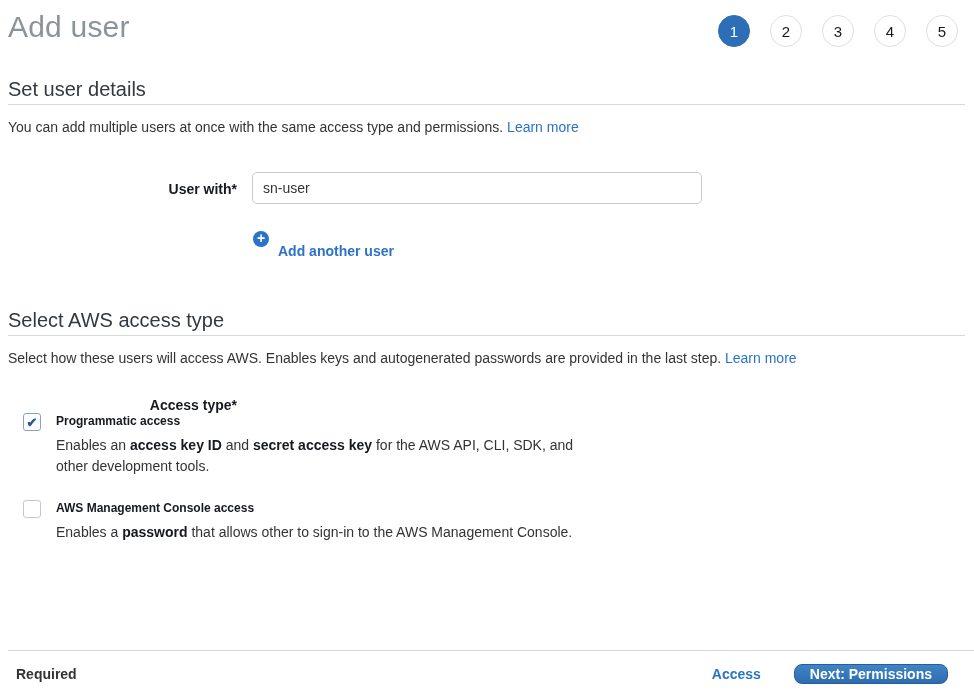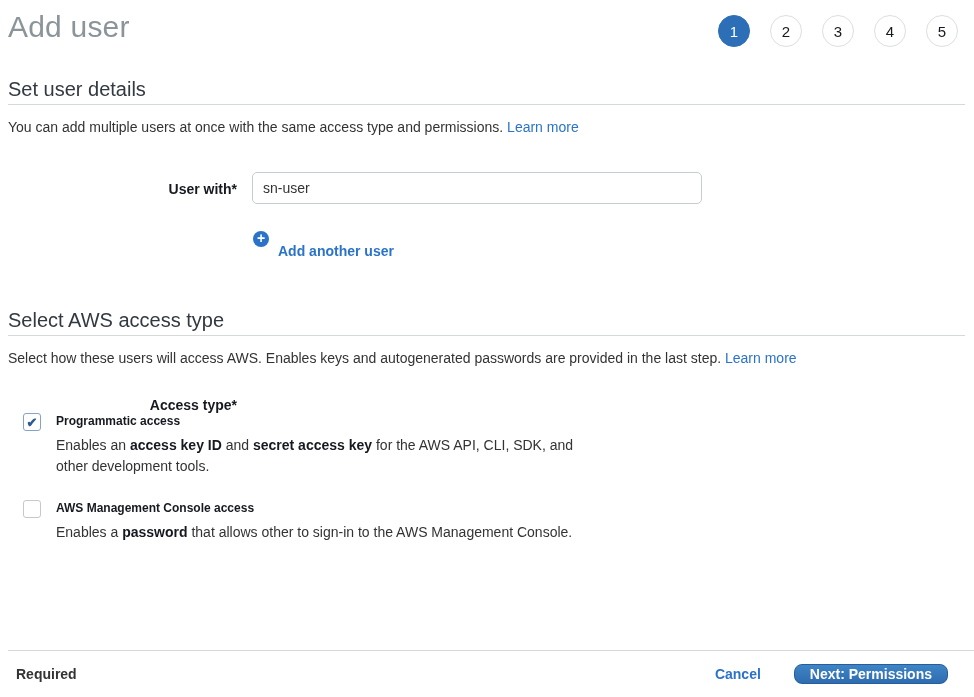--- a/index.html
+++ b/index.html
@@ -180,17 +180,17 @@
             <div class="option-desc"><span>Enables a </span><b>password</b><span> that allows other to sign-in to the AWS Management Console.</span></div>
           </div>
         </div>
 
       </div>
     </div>
   </section>
 
   <footer>
     <span class="required-note">Required</span>
-    <a class="link cancel-link">Cancel</a>
+    <a class="link cancel-link">Access</a>
     <button class="next-btn">Next: Permissions</button>
   </footer>
 
 </div>
 
 </body></html>

